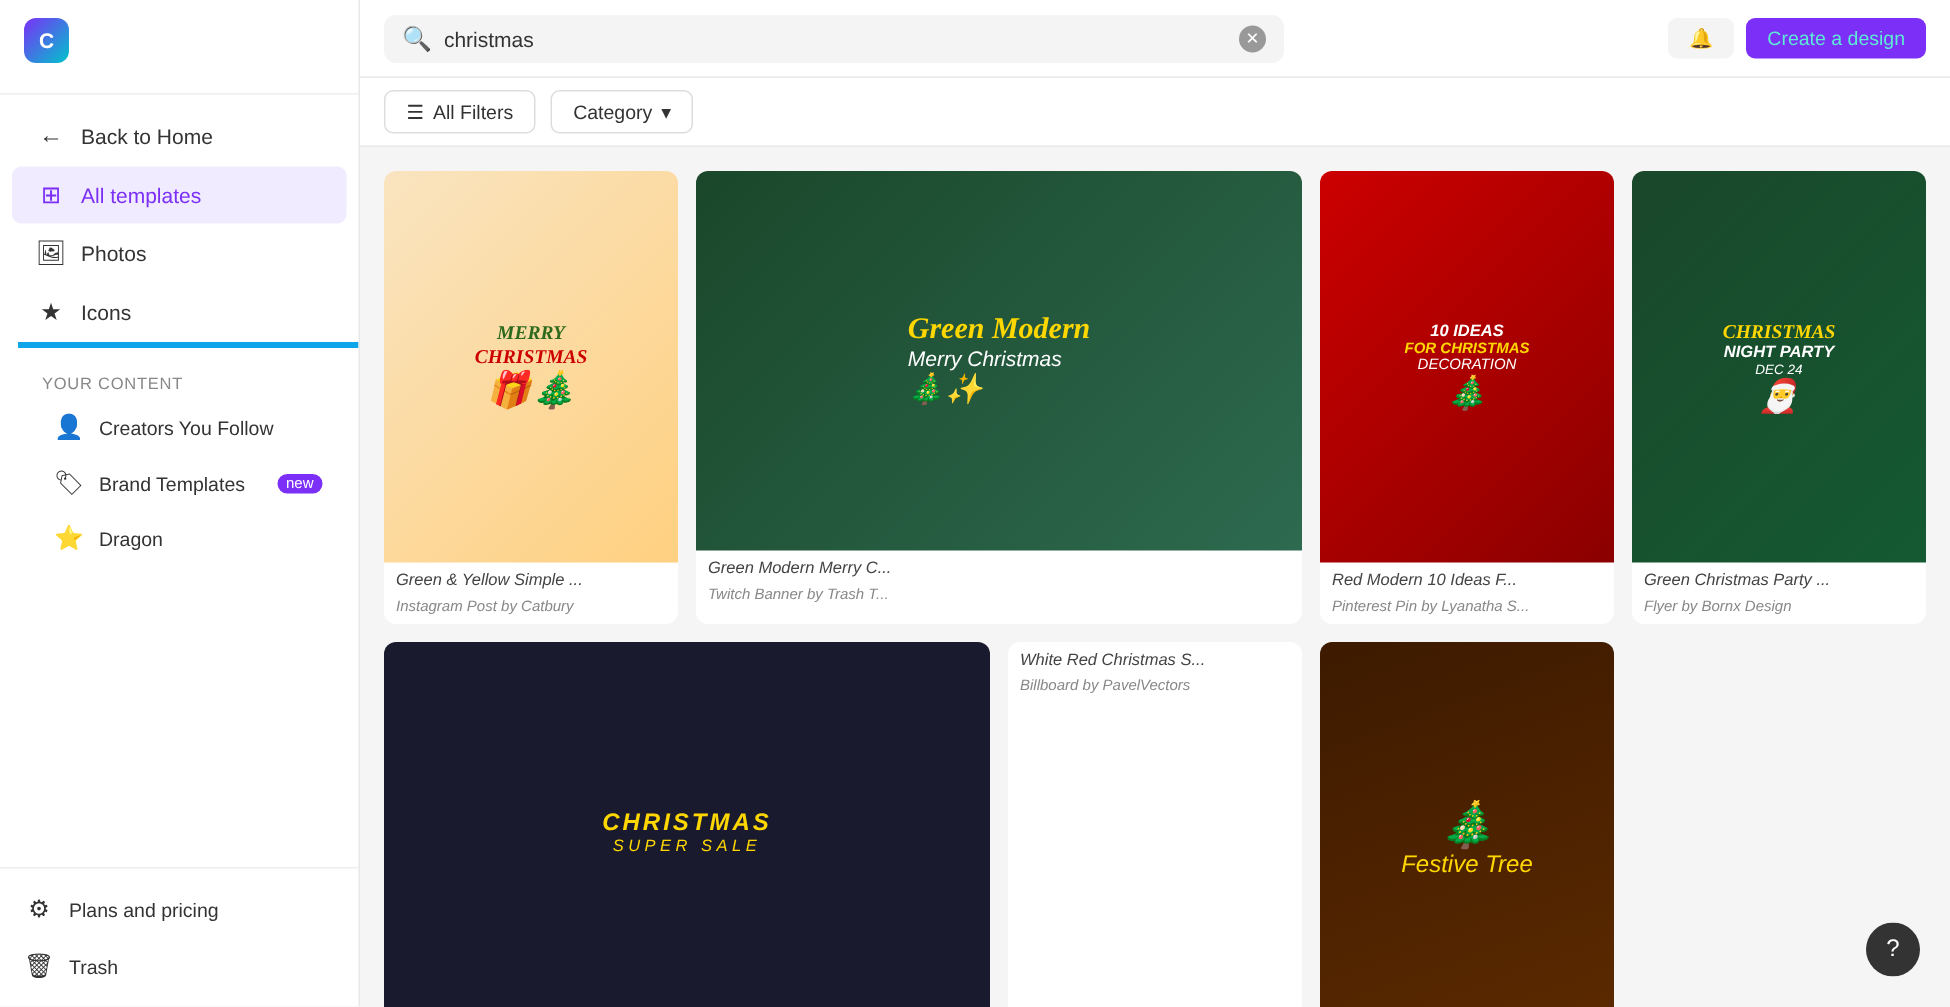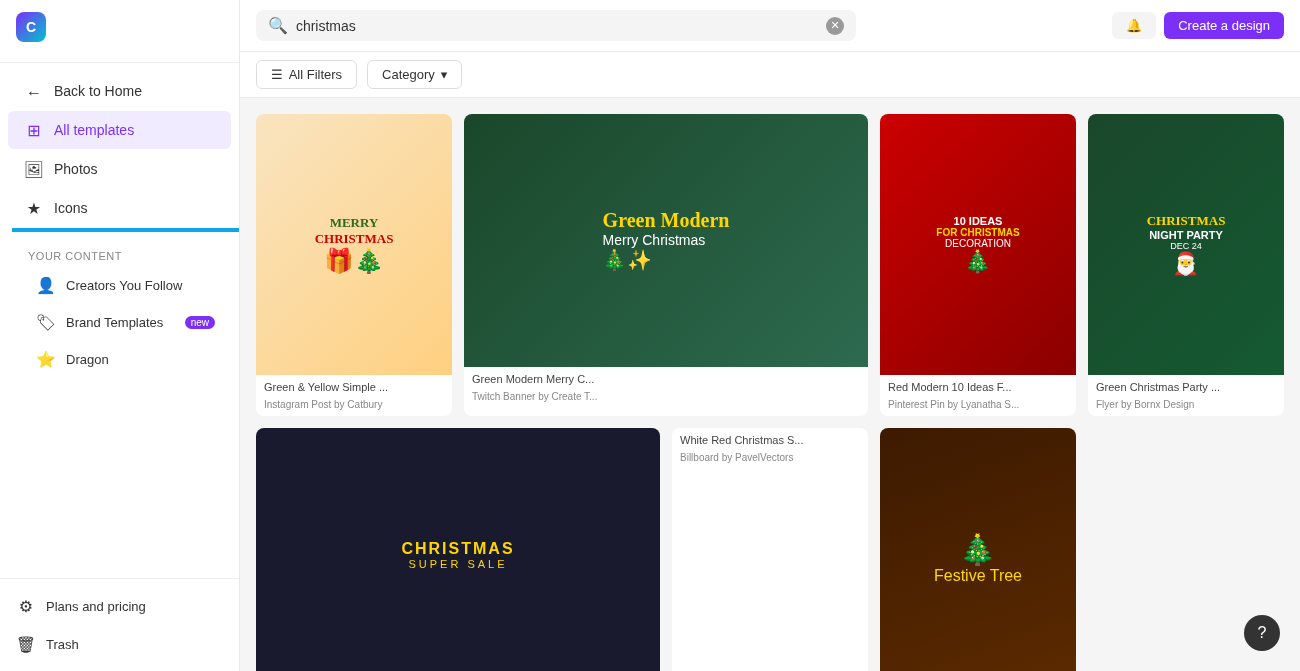--- a/index.html
+++ b/index.html
@@ -81,39 +81,40 @@
     .search-clear {
       width: 18px; height: 18px; border-radius: 50%;
       background: #999; color: white; border: none;
       cursor: pointer; font-size: 11px; display: flex; align-items: center; justify-content: center;
     }
     .topbar-actions { display: flex; align-items: center; gap: 8px; margin-left: auto; }
     .topbar-btn {
       padding: 6px 14px; border-radius: 6px; border: none;
       cursor: pointer; font-size: 13px; font-weight: 500;
     }
-    .btn-primary { background: #7b2ff7; color: #ffffff; }
+    .btn-primary { background: #7b2ff7; color: #5eead4; }
     .btn-secondary { background: #f4f4f4; color: #333; }
 
     
     .filterbar {
       background: #fff; border-bottom: 1px solid #e8e8e8;
       display: flex; align-items: center; gap: 10px;
       padding: 8px 16px;
     }
     .filter-btn {
       display: flex; align-items: center; gap: 6px;
       padding: 6px 14px; border: 1px solid #ddd; border-radius: 6px;
       background: white; cursor: pointer; font-size: 13px; color: #333;
     }
 
     
     .grid-area {
       flex: 1; overflow-y: auto; padding: 16px;
       background: #f5f5f5;
+      font-style: italic;
     }
     .template-grid {
       display: grid;
       grid-template-columns: repeat(5, 1fr);
       gap: 12px;
     }
     .template-card {
       background: white; border-radius: 8px; overflow: hidden;
       cursor: pointer; position: relative;
       transition: transform 0.1s;
@@ -263,21 +264,21 @@
       <div class="template-card" style="grid-column: span 2;">
         <div class="card-img tpl-2 card-img-wide">
           <div style="text-align:left;">
             <div style="color:#ffd700;font-size:20px;font-weight:700;font-family:serif;">Green Modern</div>
             <div style="color:#fff;font-size:14px;">Merry Christmas</div>
             <div style="font-size:20px;">🎄✨</div>
           </div>
           <div class="card-overlay"></div>
         </div>
         <div class="card-label">Green Modern Merry C...</div>
-        <div class="card-sublabel">Twitch Banner by Create T...</div>
+        <div class="card-sublabel">Twitch Banner by Trash T...</div>
       </div>
 
       <div class="template-card">
         <div class="card-img tpl-4">
           <div style="text-align:center;padding:12px;">
             <div style="color:#fff;font-size:11px;font-weight:700;">10 IDEAS</div>
             <div style="color:#ffd700;font-size:10px;font-weight:600;">FOR CHRISTMAS</div>
             <div style="color:#fff;font-size:10px;">DECORATION</div>
             <div style="font-size:22px;">🎄</div>
           </div>

